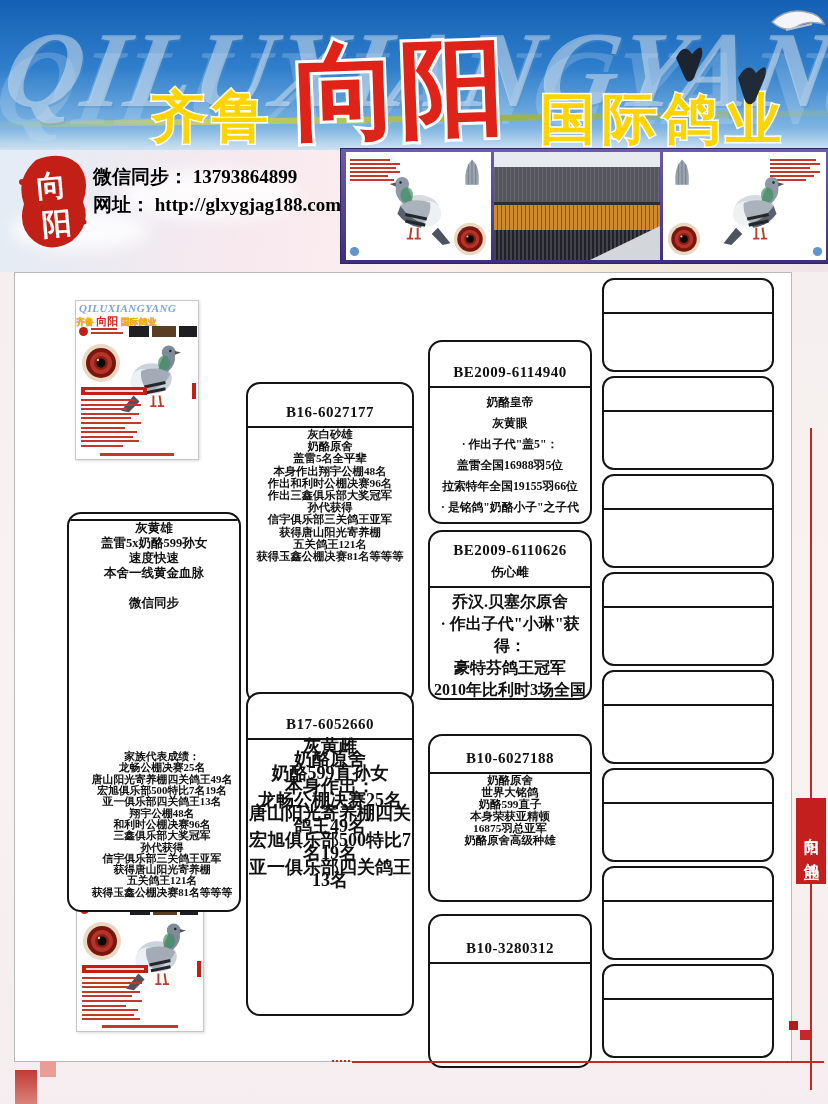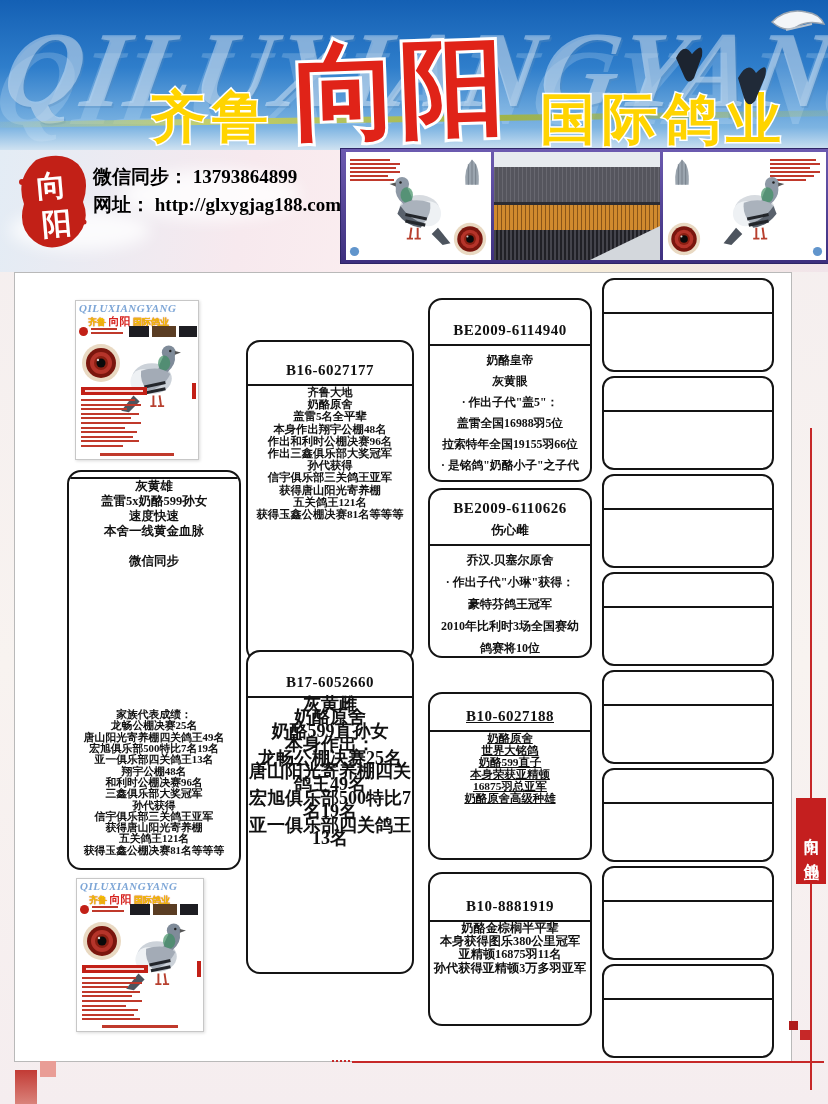--- a/index.html
+++ b/index.html
@@ -46,63 +46,63 @@
   .loft-ramp{position:absolute;right:0;bottom:0;width:0;height:0;
              border-bottom:34px solid #d3d7dc;border-left:70px solid transparent;}
   
   .panel{position:absolute;left:14px;top:272px;width:776px;height:788px;background:#fff;border:1px solid #b9b9b9;}
   
   .cover{position:absolute;background:#fff;border:1px solid #c7c7c7;box-shadow:1px 1px 3px rgba(0,0,0,.15);overflow:hidden;}
   .cover.topc{left:75px;top:300px;width:122px;height:158px;}
   .cover.botc{left:76px;top:878px;width:126px;height:152px;}
   .cov-wm{position:absolute;left:3px;top:1px;font-family:"Liberation Serif",serif;font-style:italic;
           font-weight:bold;font-size:11px;color:rgba(80,135,200,.75);letter-spacing:.5px;white-space:nowrap;}
-  .cov-title{position:absolute;left:12px;top:13px;font-size:9px;font-weight:bold;white-space:nowrap;
-             font-family:Liberation Sans, sans-serif;}
+  .cov-title{position:absolute;left:0;top:13px;font-size:9px;font-weight:bold;white-space:nowrap;
+             font-family:Liberation Serif, serif;}
   .cov-title .y{color:#f5c400;text-shadow:0 0 1px #b22;}
   .cov-title .r{color:#d6231f;font-size:11px;}
   .cov-strip{position:absolute;left:3px;top:25px;width:94%;height:12px;}
   .cov-strip .dot{position:absolute;left:0;top:1px;width:9px;height:9px;border-radius:50%;background:#c22017;}
   .cov-strip .tl{position:absolute;left:12px;top:2px;width:26px;height:2px;background:#c0392b;}
   .cov-strip .tl2{position:absolute;left:12px;top:6px;width:32px;height:2px;background:#c0392b;}
   .cov-strip .ph{position:absolute;top:0;height:11px;background:#1d1d22;}
   .cov-eye{position:absolute;left:5px;top:42px;width:40px;height:40px;}
   .cov-pigeon{position:absolute;right:0px;top:30px;width:80px;height:92px;}
   .cov-banner{position:absolute;left:5px;top:86px;width:66px;height:8px;background:#c22017;}
   .cov-banner i{display:block;margin:3px 4px;height:2px;background:rgba(255,255,255,.85);}
   .cov-text{position:absolute;left:5px;top:98px;width:60px;}
   .cov-text div{height:2px;background:#c0392b;margin-bottom:2.6px;}
   .cov-cap{position:absolute;left:20%;bottom:3px;width:60%;height:3px;background:#c0392b;}
   .cov-tag{position:absolute;right:2px;top:82px;width:4px;height:16px;background:#c22017;}
   
   .pbox{position:absolute;background:#fff;border:2px solid #141414;border-radius:14px;
-        text-align:center;font-family:"Liberation Serif",serif;font-weight:bold;color:#111;overflow:hidden;}
+        text-align:center;font-family:"Liberation Serif",serif;font-weight:bold;color:#111;overflow:hidden;margin-top:42px;}
   .pbox .ring{font-size:15px;letter-spacing:.5px;}
   .pbox .rule{border-top:2px solid #141414;margin-top:5px;}
   .subject{left:67px;top:470px;width:170px;height:396px;}
   .subject .ring{padding-top:22px;}
   .subject .top .line{font-size:12.5px;line-height:15px;}
-  .subject .achv{position:absolute;left:0;bottom:12px;width:100%;}
+  .subject .achv{position:absolute;left:8px;bottom:12px;width:100%;}
   .subject .achv .line{font-size:10.8px;line-height:11.3px;}
   .sire{left:246px;top:340px;width:164px;height:318px;}
   .sire .ring{padding-top:20px;}
   .sire .body .line{font-size:11.3px;line-height:12.2px;}
   .dam{left:246px;top:650px;width:164px;height:320px;}
   .dam .ring{padding-top:22px;}
   .dam .body .line{font-size:18px;line-height:13.4px;}
   .gp1{left:428px;top:298px;width:160px;height:180px;}
   .gp1 .ring{padding-top:22px;}
   .gp1 .body{padding-top:4px;}
   .gp1 .body .line{font-size:11.8px;line-height:21px;}
   .gp2{left:428px;top:488px;width:160px;height:166px;}
   .gp2 .ring{padding-top:10px;}
   .gp2 .h2{font-size:12.5px;margin-top:5px;}
   .gp2 .body{padding-top:3px;}
-  .gp2 .body .line{font-size:12px;line-height:22px;}
-  .gp3{left:428px;top:692px;width:160px;height:164px;text-decoration:underline;}
+  .gp2 .body .line{font-size:16px;line-height:22px;}
+  .gp3{left:428px;top:692px;width:160px;height:164px;}
   .gp3 .ring{padding-top:14px;}
   .gp3 .body .line{font-size:11.4px;line-height:12px;}
   .gp4{left:428px;top:872px;width:160px;height:150px;}
   .gp4 .ring{padding-top:24px;}
   .gp4 .body .line{font-size:12.2px;line-height:13.2px;}
   
   .slot{position:absolute;left:602px;width:168px;height:90px;background:#fff;
         border:2px solid #141414;border-radius:12px;}
   .slot .slot-rule{border-top:2px solid #141414;margin-top:32px;}
   
@@ -398,21 +398,21 @@
         <div class="line">获得唐山阳光寄养棚</div>
         <div class="line">五关鸽王121名</div>
         <div class="line">获得玉鑫公棚决赛81名等等等</div>
       </div>
   </div>
 
   <div class="pbox sire">
     <div class="ring">B16-6027177</div>
     <div class="rule"></div>
     <div class="body">
-        <div class="line">齐鲁大地</div>
+        <div class="line">灰白砂雄</div>
         <div class="line">奶酪原舍</div>
         <div class="line">盖雷5名全平辈</div>
         <div class="line">本身作出翔宇公棚48名</div>
         <div class="line">作出和利时公棚决赛96名</div>
         <div class="line">作出三鑫俱乐部大奖冠军</div>
         <div class="line">孙代获得</div>
         <div class="line">信宇俱乐部三关鸽王亚军</div>
         <div class="line">获得唐山阳光寄养棚</div>
         <div class="line">五关鸽王121名</div>
         <div class="line">获得玉鑫公棚决赛81名等等等</div>
@@ -467,28 +467,22 @@
         <div class="line">奶酪原舍</div>
         <div class="line">世界大铭鸽</div>
         <div class="line">奶酪599直子</div>
         <div class="line">本身荣获亚精顿</div>
         <div class="line">16875羽总亚军</div>
         <div class="line">奶酪原舍高级种雄</div>
       </div>
   </div>
 
   <div class="pbox gp4">
-    <div class="ring">B10-8881919</div>
-    <div class="rule"></div>
-    <div class="body">
-        <div class="line">奶酪金棕榈半平辈</div>
-        <div class="line">本身获得图乐380公里冠军</div>
-        <div class="line">亚精顿16875羽11名</div>
-        <div class="line">孙代获得亚精顿3万多羽亚军</div>
-      </div>
+    <div class="ring">B10-3280312</div>
+    <div class="rule"></div>
   </div>
 
   <div class="slot" style="top:278px;">
       <div class="slot-rule"></div>
     </div>
   <div class="slot" style="top:376px;">
       <div class="slot-rule"></div>
     </div>
   <div class="slot" style="top:474px;">
       <div class="slot-rule"></div>

